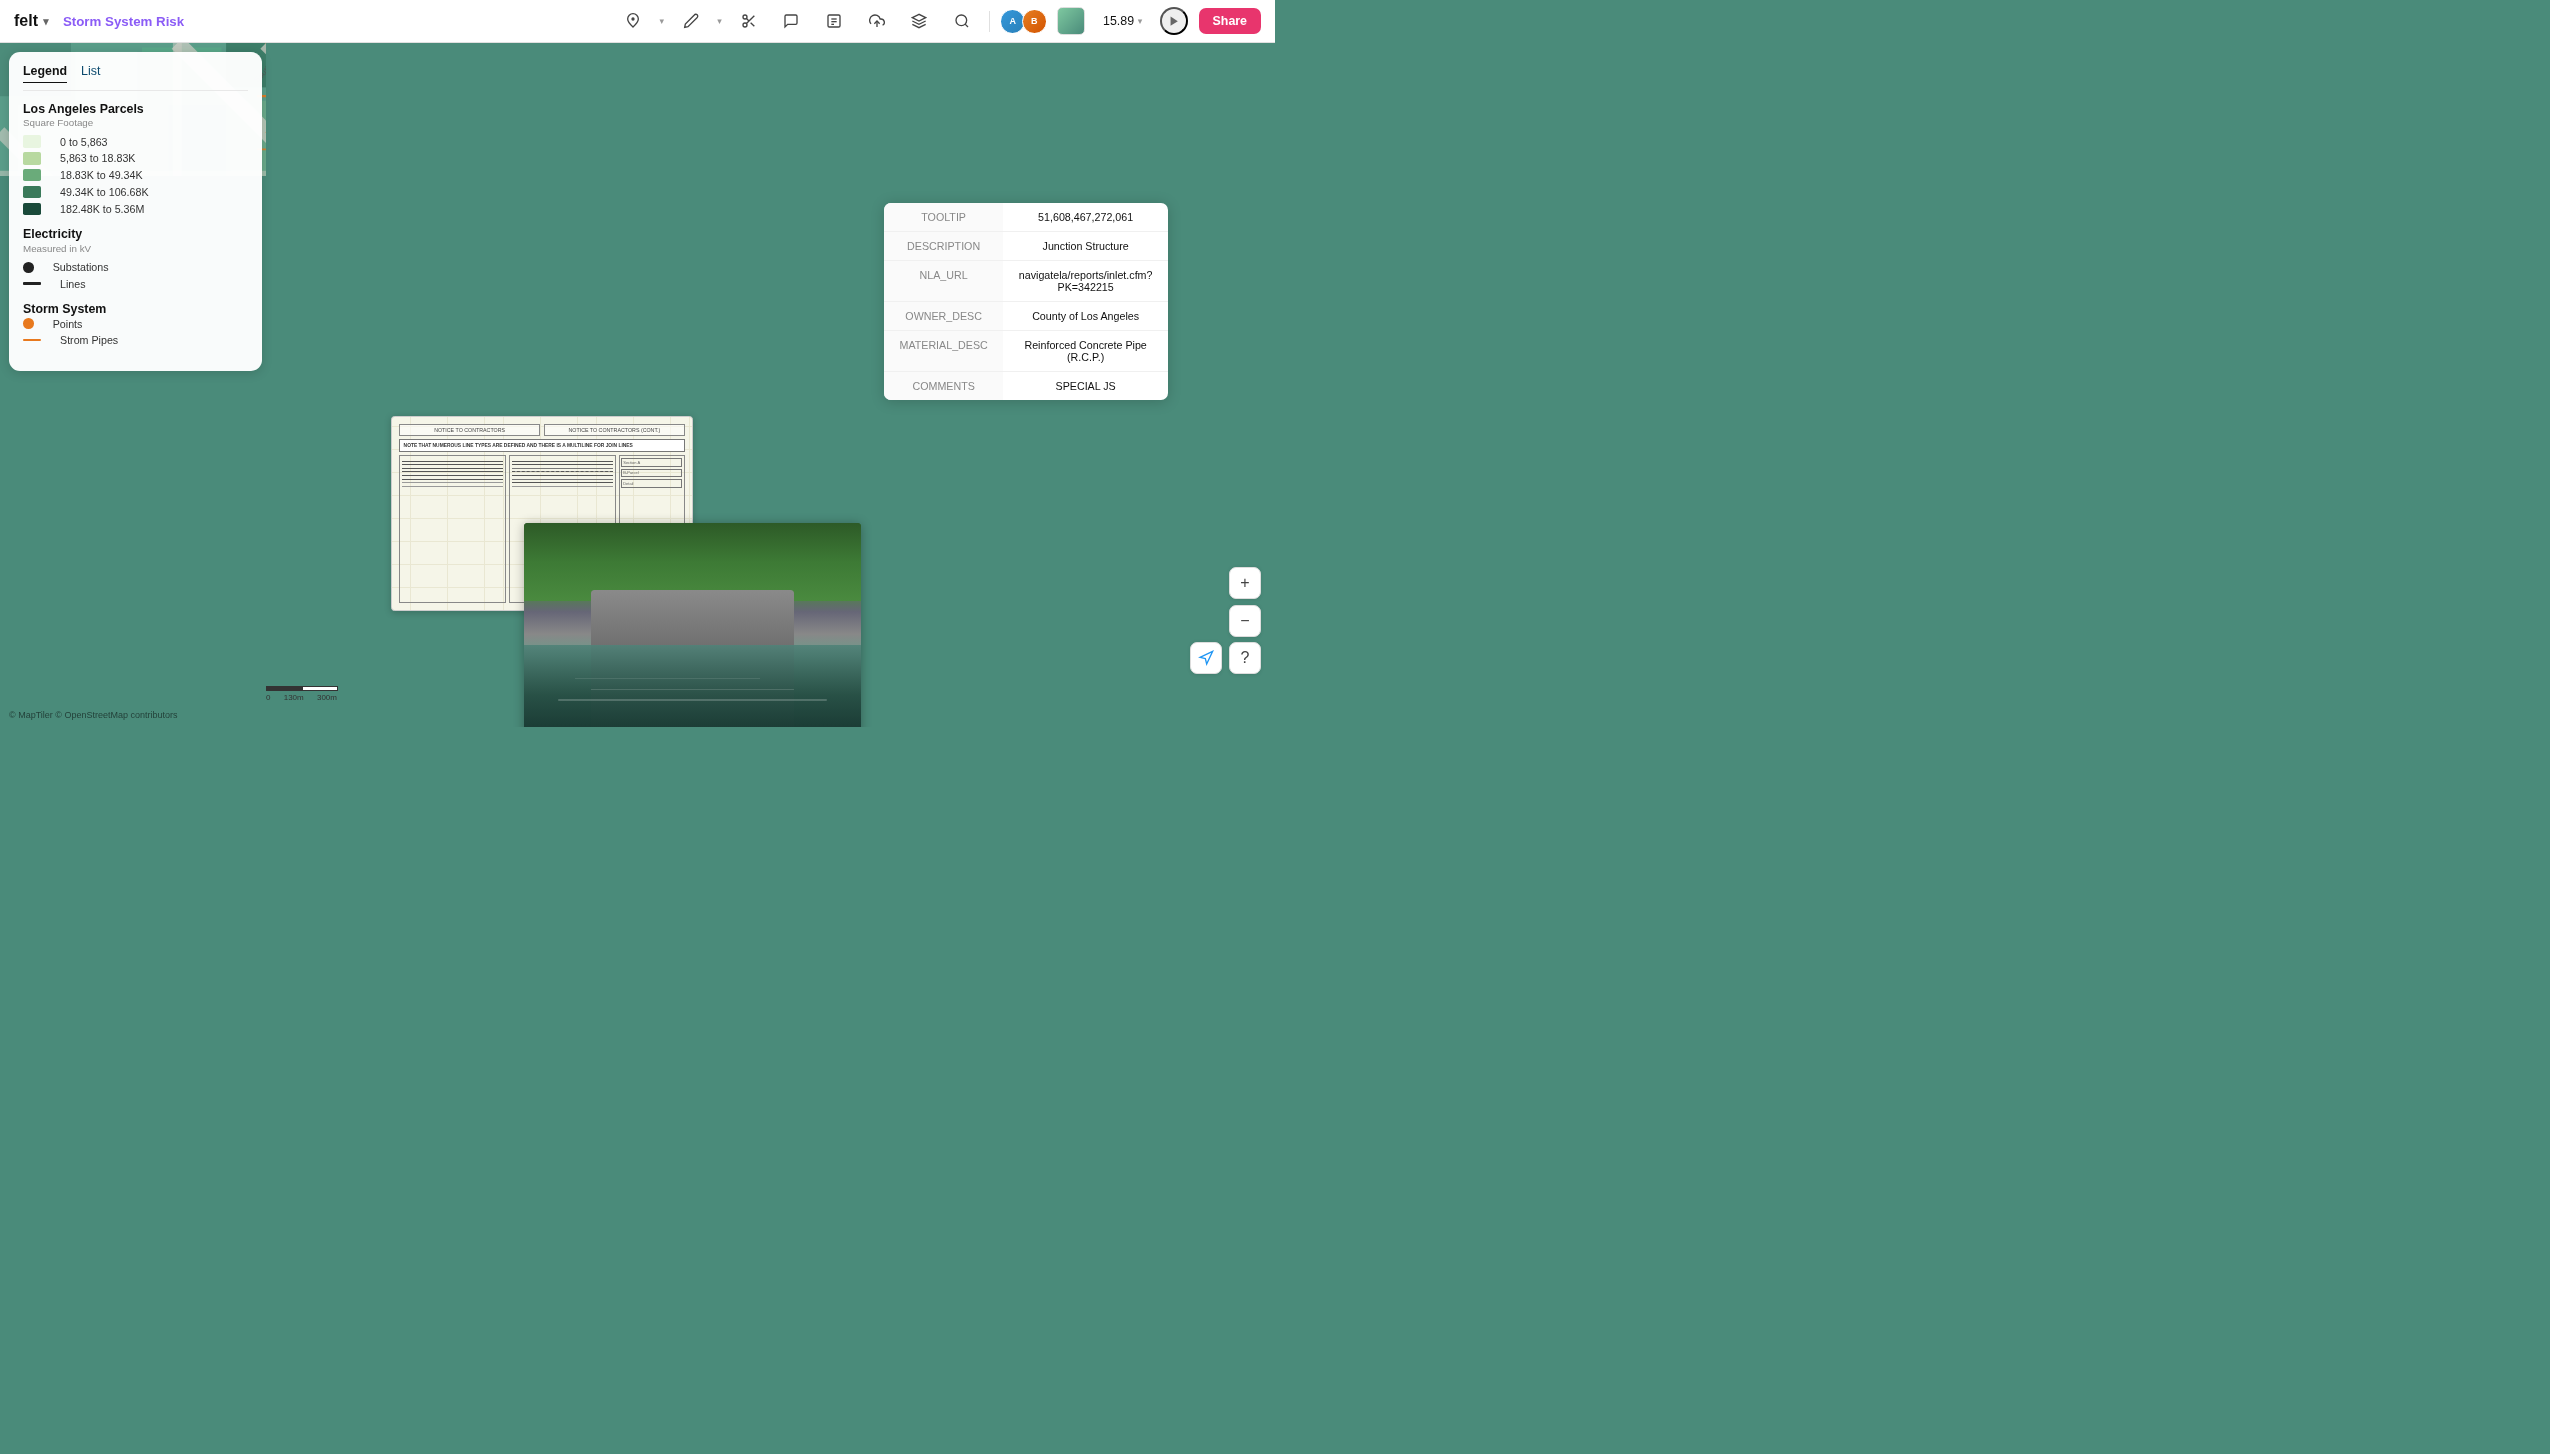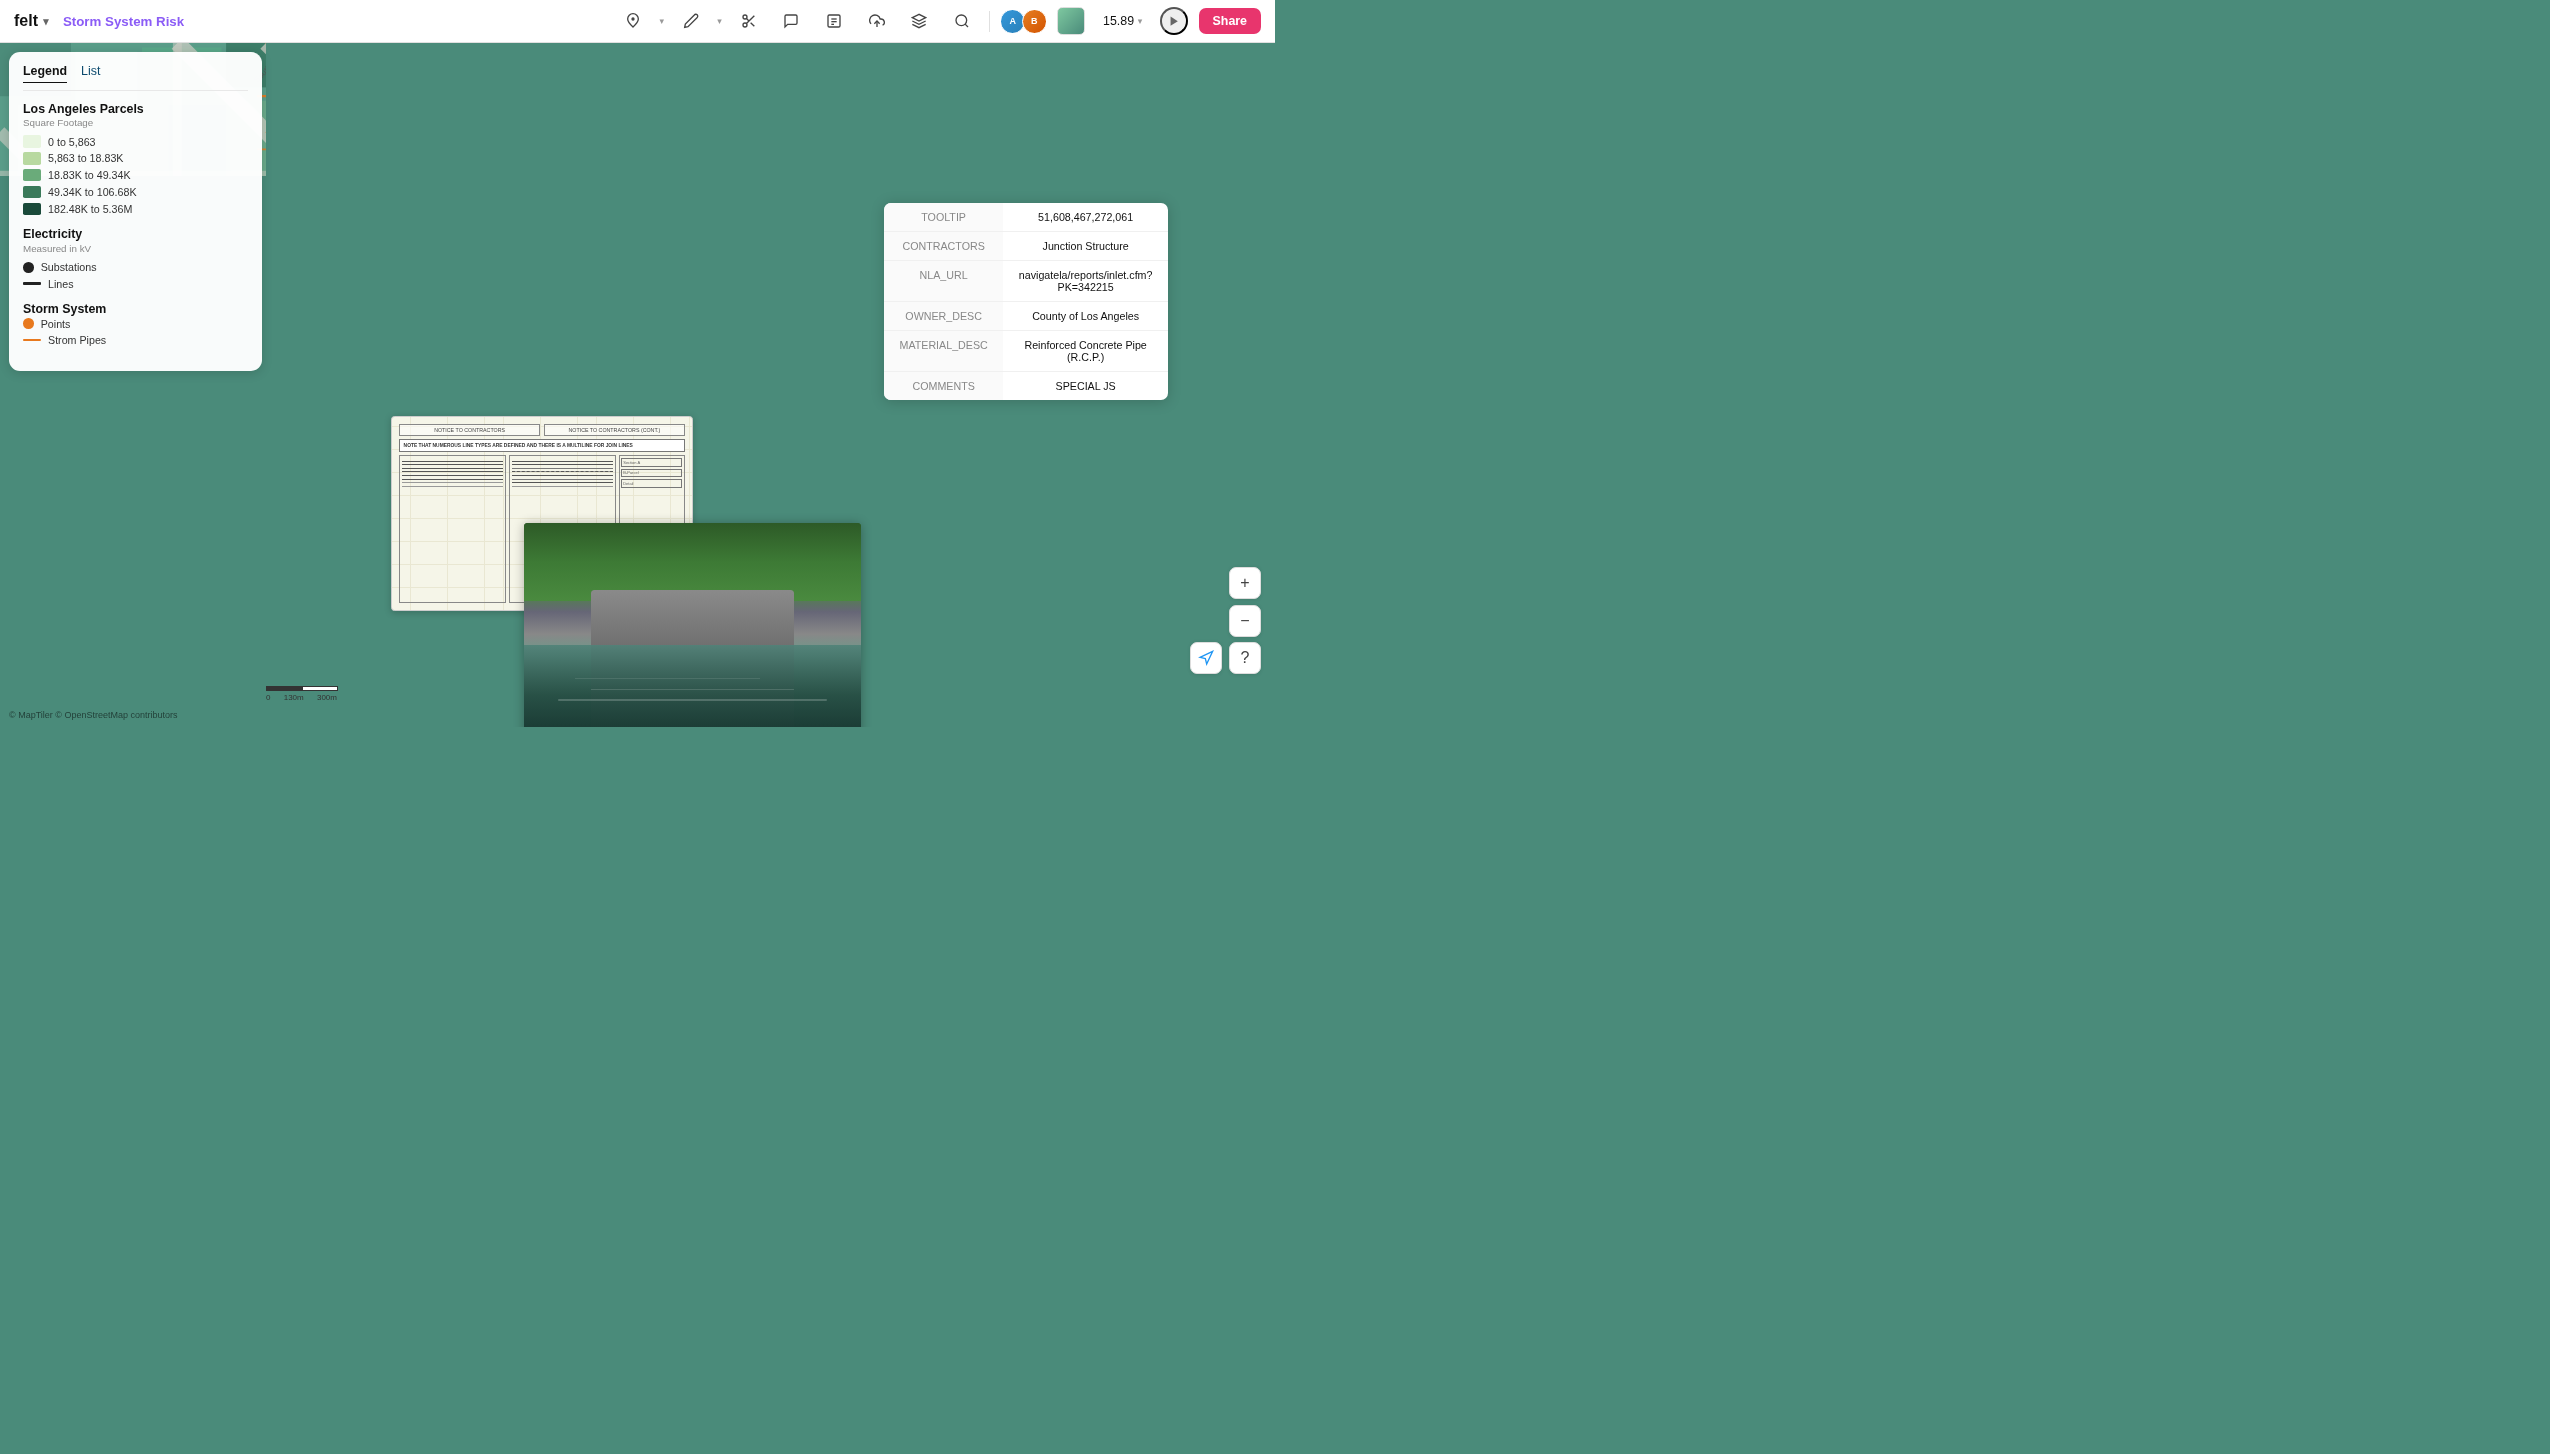--- a/index.html
+++ b/index.html
@@ -71,21 +71,21 @@
       border-radius: 11px; box-shadow: 0 1.8px 10.7px rgba(0,0,0,0.15);
       padding: 12.4px 14px; z-index: 50;
     }
     .panel-tabs { display: flex; gap: 14px; margin-bottom: 10.7px; border-bottom: 0.9px solid #e8e8e8; padding-bottom: 7px; }
     .tab-item { font-size: 12.4px; cursor: pointer; color: #0c4a6e; padding-bottom: 3.6px; }
     .tab-item.active { color: #111; font-weight: 600; border-bottom: 1.8px solid #111; }
 
     .legend-section { margin-bottom: 12.4px; }
     .legend-title { font-size: 12.4px; font-weight: 700; color: #111; margin-bottom: 1.8px; }
     .legend-subtitle { font-size: 9.8px; color: #888; margin-bottom: 7px; }
-    .legend-item { display: flex; align-items: center; gap: 7px; margin-bottom: 4.4px; font-size: 10.7px; color: #333; }
+    .legend-item { display: flex; align-items: center; gap: 19px; margin-bottom: 4.4px; font-size: 10.7px; color: #333; }
     .legend-swatch {
       width: 18px; height: 12.4px; border-radius: 1.8px; flex-shrink: 0;
     }
     .legend-dot {
       width: 10.7px; height: 10.7px; border-radius: 50%; flex-shrink: 0;
     }
     .legend-line {
       width: 18px; height: 2.7px; flex-shrink: 0; border-radius: 0.9px;
     }
 
@@ -722,21 +722,21 @@
   </div>
 
   <div id="info-panel">
     <table class="info-table">
       <tbody id="info-table-body">
       <tr>
     <td class="info-key">TOOLTIP</td>
     <td class="info-val">51,608,467,272,061</td>
   </tr>
           <tr>
-    <td class="info-key">CONTRACTORS</td>
+    <td class="info-key">DESCRIPTION</td>
     <td class="info-val">Junction Structure</td>
   </tr>
           <tr>
     <td class="info-key">NLA_URL</td>
     <td class="info-val">navigatela/reports/inlet.cfm?PK=342215</td>
   </tr>
           <tr>
     <td class="info-key">OWNER_DESC</td>
     <td class="info-val">County of Los Angeles</td>
   </tr>

